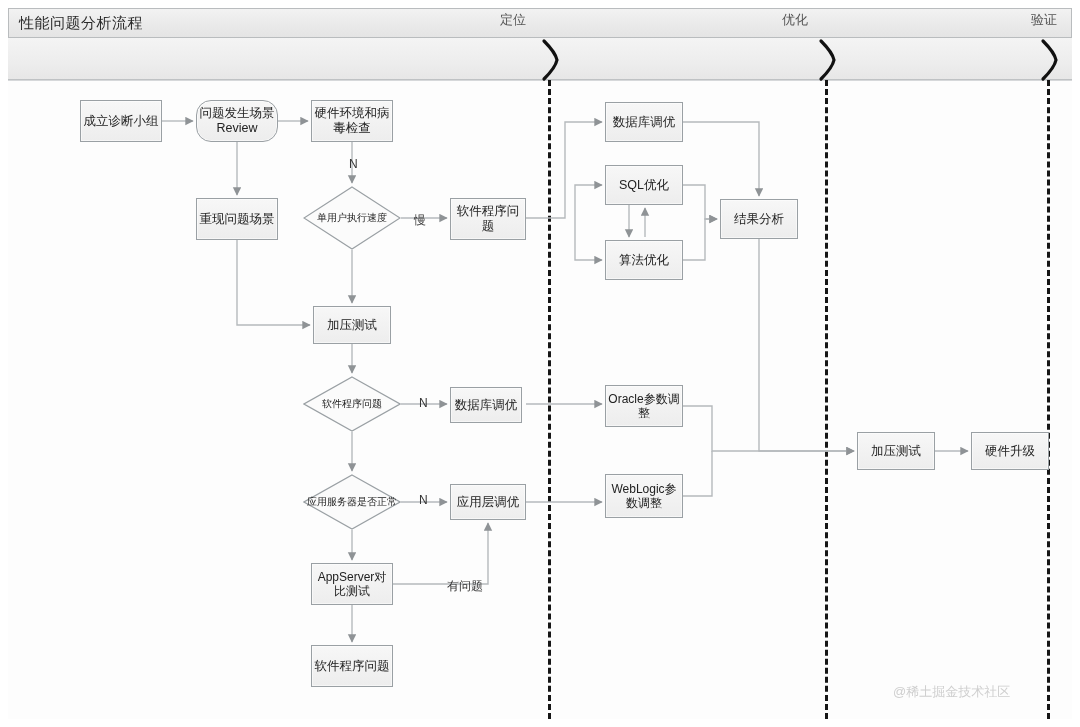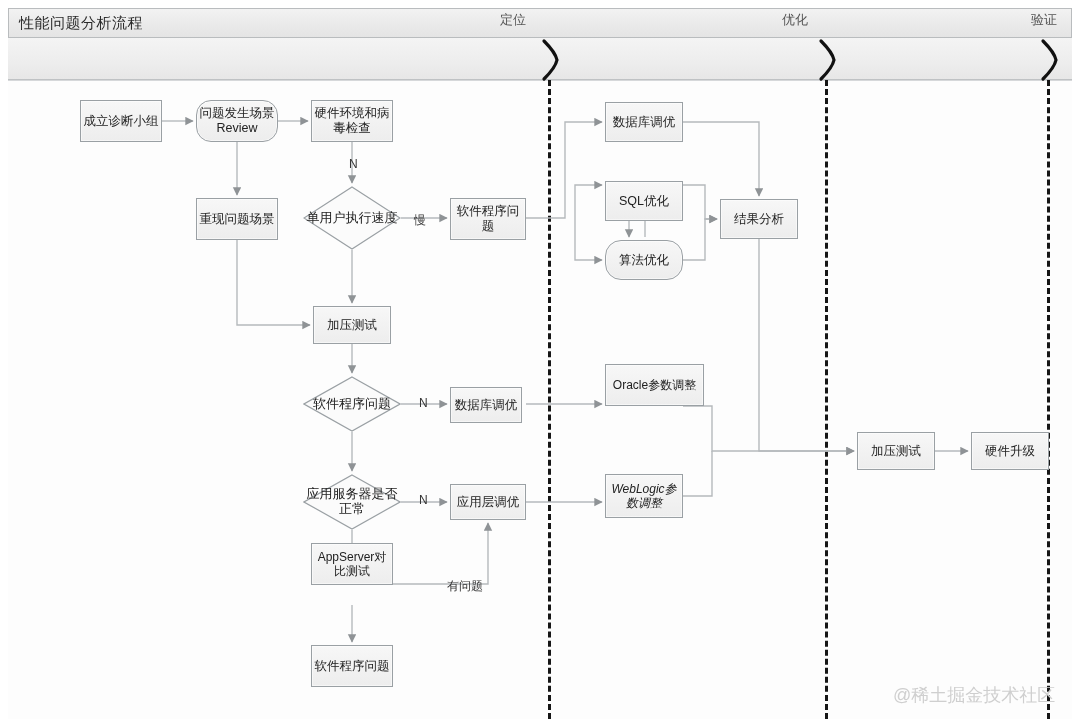--- a/index.html
+++ b/index.html
@@ -41,30 +41,30 @@
         display:flex;align-items:center;justify-content:center;text-align:center;
         font-size:12.5px;color:#222;line-height:1.18;padding:1px 2px;
         box-shadow:0 0 0 1px rgba(255,255,255,.5) inset;}
   .node.lat{font-size:12px;}
 
   
   .dia-wrap{position:absolute;}
   .dia-wrap svg{position:absolute;left:0;top:0;}
   .dia-text{position:absolute;left:0;top:0;width:100%;height:100%;
             display:flex;align-items:center;justify-content:center;text-align:center;
-            font-size:13px;color:#222;line-height:1.15;}
+            font-size:10px;color:#222;line-height:1.15;}
 
   
   .wires{position:absolute;left:0;top:0;width:1080px;height:727px;pointer-events:none;}
 
   
   .elabel{position:absolute;font-size:12px;color:#333;background:transparent;white-space:nowrap;}
 
   
-  .watermark{position:absolute;left:893px;top:683px;font-size:18px;color:#cfcfcf;white-space:nowrap;}
+  .watermark{position:absolute;left:893px;top:683px;font-size:13px;color:#cfcfcf;white-space:nowrap;}
 </style>
 </head>
 <body>
 
 <div id="page">
 
   <div class="win-frame"></div>
 
   <div class="title-bar">
     <div class="title-text">性能问题分析流程</div>
@@ -181,57 +181,57 @@
           <polygon points="49,1 97,32 49,63 1,32" fill="#fbfbfb" stroke="#9aa0a4" stroke-width="1.2"></polygon>
         </svg>
         <div class="dia-text">单用户执行速度</div>
       </div>
       <div class="node" style="left: 450px; top: 198px; width: 76px; height: 42px;">
         <span>软件程序问题</span>
       </div>
       <div class="node" style="left: 605px; top: 102px; width: 78px; height: 40px;">
         <span>数据库调优</span>
       </div>
-      <div class="node" style="left: 605px; top: 165px; width: 78px; height: 40px; margin-top: 16px;">
+      <div class="node" style="left: 605px; top: 165px; width: 78px; height: 40px;">
         <span>SQL优化</span>
       </div>
-      <div class="node" style="left: 605px; top: 240px; width: 78px; height: 40px; border-radius: 16px;">
+      <div class="node" style="left: 605px; top: 240px; width: 78px; height: 40px;">
         <span>算法优化</span>
       </div>
       <div class="node" style="left: 720px; top: 199px; width: 78px; height: 40px;">
         <span>结果分析</span>
       </div>
       <div class="node" style="left: 313px; top: 306px; width: 78px; height: 38px;">
         <span>加压测试</span>
       </div>
       <div class="dia-wrap" style="left: 303px; top: 376px; width: 98px; height: 56px;">
         <svg width="98" height="56" viewBox="0 0 98 56">
           <polygon points="49,1 97,28 49,55 1,28" fill="#fbfbfb" stroke="#9aa0a4" stroke-width="1.2"></polygon>
         </svg>
         <div class="dia-text">软件程序问题</div>
       </div>
       <div class="node" style="left: 450px; top: 387px; width: 72px; height: 36px;">
         <span>数据库调优</span>
       </div>
-      <div class="node lat" style="left: 605px; top: 364px; width: 99px; height: 42px;">
+      <div class="node lat" style="left: 605px; top: 385px; width: 78px; height: 42px;">
         <span>Oracle参数调整</span>
       </div>
       <div class="dia-wrap" style="left: 303px; top: 474px; width: 98px; height: 56px;">
         <svg width="98" height="56" viewBox="0 0 98 56">
           <polygon points="49,1 97,28 49,55 1,28" fill="#fbfbfb" stroke="#9aa0a4" stroke-width="1.2"></polygon>
         </svg>
         <div class="dia-text">应用服务器是否正常</div>
       </div>
       <div class="node" style="left: 450px; top: 484px; width: 76px; height: 36px;">
         <span>应用层调优</span>
       </div>
-      <div class="node lat" style="left: 605px; top: 474px; width: 78px; height: 44px; font-style: italic;">
+      <div class="node lat" style="left: 605px; top: 474px; width: 78px; height: 44px;">
         <span>WebLogic参数调整</span>
       </div>
-      <div class="node lat" style="left: 311px; top: 543px; width: 82px; height: 42px;">
+      <div class="node lat" style="left: 311px; top: 563px; width: 82px; height: 42px;">
         <span>AppServer对比测试</span>
       </div>
       <div class="node" style="left: 311px; top: 645px; width: 82px; height: 42px;">
         <span>软件程序问题</span>
       </div>
       <div class="node" style="left: 857px; top: 432px; width: 78px; height: 38px;">
         <span>加压测试</span>
       </div>
       <div class="node" style="left: 971px; top: 432px; width: 78px; height: 38px;">
         <span>硬件升级</span>

